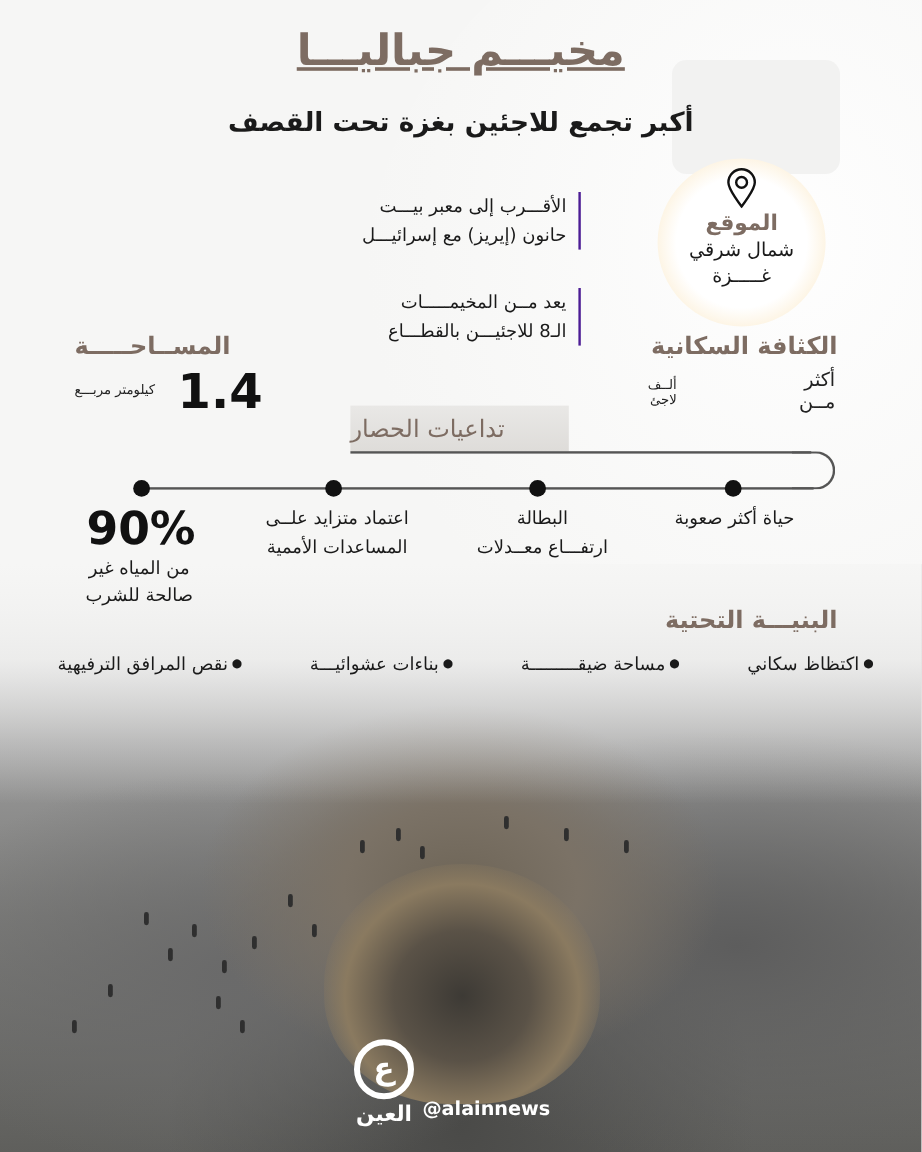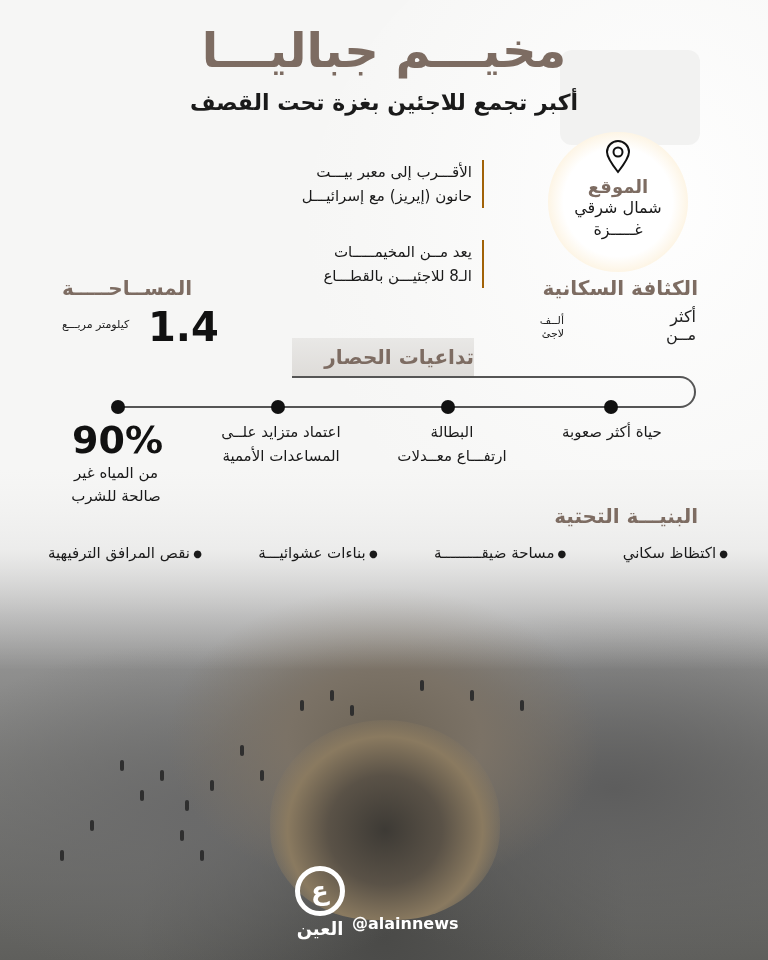--- a/index.html
+++ b/index.html
@@ -41,21 +41,21 @@
     .crater {
       position: absolute; left: 270px; top: 720px; width: 230px; height: 200px;
       border-radius: 50% 50% 45% 45%;
       background: radial-gradient(ellipse at 50% 55%, #3d3a35 0%, #5a5247 35%, #8a7a60 60%, rgba(138,122,96,0) 75%);
     }
     .crowd-dot { position: absolute; width: 4px; height: 11px; border-radius: 2px; background: #2f2f2f; }
 
     
     .title {
       position: absolute; top: 22px; left: 0; width: 768px; text-align: center;
-      font-size: 48px; font-weight: bold; color: #7d6c62; letter-spacing: 2px;
+      font-size: 36px; font-weight: bold; color: #7d6c62; letter-spacing: 2px; text-decoration: underline;
     }
     .subtitle {
       position: absolute; top: 90px; left: 0; width: 768px; text-align: center;
       font-size: 22px; color: #1a1a1a;
     }
 
     
     .circle {
       position: absolute; width: 140px; height: 140px; border-radius: 50%;
       background: radial-gradient(circle, #ffffff 55%, #fdf4e3 72%, rgba(253,236,200,0.6) 80%, rgba(255,255,255,0) 88%);
@@ -65,21 +65,21 @@
     .circle .label { font-size: 18px; font-weight: bold; color: #7d6c62; display: block; }
     .circle .text { font-size: 16px; color: #1a1a1a; display: block; line-height: 1.4; }
     .circle .year { font-size: 20px; font-weight: bold; color: #7d6c62; display: block; margin-top: 4px; }
 
     #loc-circle { left: 548px; top: 132px; }
     #est-circle { left: 68px; top: 132px; }
 
     
     .fact {
       position: absolute; right: 284px; width: 200px;
-      border-right: 2px solid #a16207; padding-right: 10px;
+      border-right: 2px solid #4c1d95; padding-right: 10px;
       font-size: 15px; line-height: 1.6; text-align: right;
     }
     #fact-1 { top: 160px; }
     #fact-2 { top: 240px; }
 
     
     .stat-label {
       position: absolute; font-size: 20px; font-weight: bold; color: #7d6c62;
     }
     #density-label { right: 70px; top: 276px; }
@@ -90,21 +90,21 @@
     #area-num { left: 148px; top: 304px; }
     .small-txt { position: absolute; font-size: 11px; color: #222; line-height: 1.2; text-align: right; }
     #density-more { right: 72px; top: 308px; font-size: 16px; line-height: 1.1; }
     #density-unit { right: 204px; top: 314px; }
     #area-unit { left: 62px; top: 318px; }
 
     
     .tab {
       position: absolute; left: 292px; top: 338px; width: 182px; height: 38px;
       background: linear-gradient(180deg, #e9e8e6, #dedcd9);
-      font-size: 20px; font-weight: bold; color: #7d6c62; text-align: right; line-height: 38px;
+      font-size: 20px; font-weight: normal; color: #7d6c62; text-align: left; line-height: 38px;
     }
     .track-top {
       position: absolute; left: 292px; top: 376px; width: 384px; height: 0;
       border-top: 2px solid #555;
     }
     .track-curve {
       position: absolute; left: 660px; top: 376px; width: 36px; height: 32px;
       border: 2px solid #555; border-left: none; border-radius: 0 16px 16px 0;
     }
     .track-bottom {

